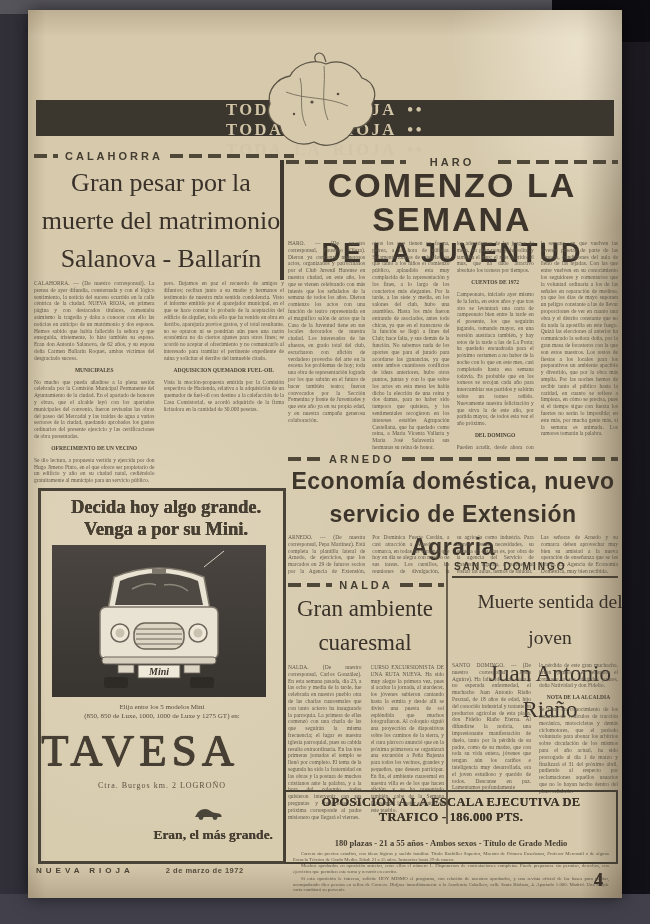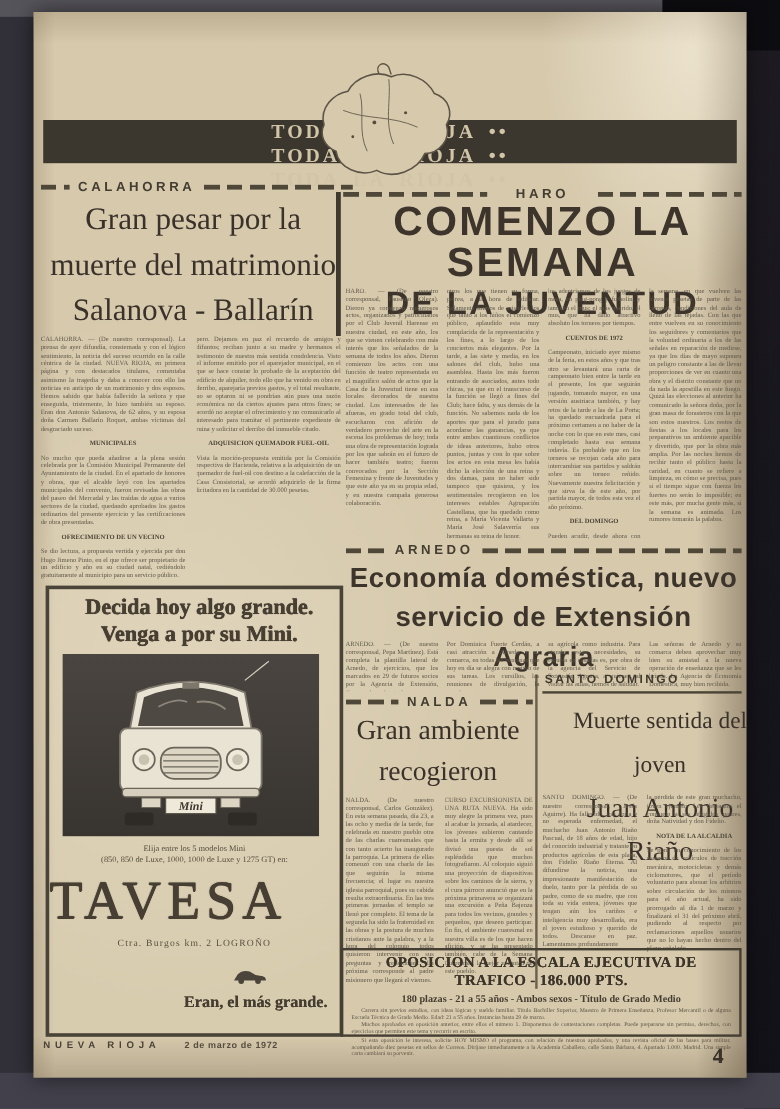--- a/index.html
+++ b/index.html
@@ -56,26 +56,26 @@
   .ad-addr{top:290px;left:0;width:100%;text-align:center;font-size:8px;color:#5a5142;letter-spacing:1px;filter:blur(.2px);}
   .ad-caricon{left:152px;top:316px;width:30px;height:14px;}
   .ad-slogan{right:10px;top:336px;font-family:"Liberation Serif",serif;font-weight:bold;font-size:13.5px;
      color:#453d31;text-shadow:0 0 .5px #453d31;}
   
   .oposbox{left:256px;top:780px;width:334px;height:74px;border:2px solid #453e33;
      padding:3px 7px;box-sizing:border-box;}
   .opos-title{font-family:"Liberation Serif",serif;font-weight:bold;font-size:12.5px;color:#3d352a;
      text-align:center;letter-spacing:.3px;text-shadow:0 0 .4px #3d352a;}
   .opos-sub{font-family:"Liberation Serif",serif;font-weight:bold;font-size:8.5px;color:#453d31;
-     text-align:center;margin-top:2px;}
+     text-align:center;margin-top:13px;}
   .opos-fine{margin-top:3px;}
   .opos-fine p{margin:0 0 1px 0;font-size:4.8px;line-height:5.7px;color:#5d5547;text-align:justify;
      text-indent:8px;filter:blur(.3px);}
   
-  .footer{left:8px;top:856px;display:flex;align-items:baseline;gap:20px;}
+  .footer{left:8px;top:856px;display:flex;align-items:baseline;gap:32px;}
   .footer .fname{font-family:"Liberation Sans",sans-serif;font-weight:bold;font-size:8px;
      letter-spacing:4px;color:#4a4236;}
   .footer .fdate{font-family:"Liberation Sans",sans-serif;font-weight:bold;font-size:7.5px;color:#564d3f;letter-spacing:.5px;}
   .pagenum{left:566px;top:860px;font-family:"Liberation Serif",serif;font-weight:bold;
      font-size:18px;color:#3b332a;text-shadow:0 0 .5px #3b332a;}
   .sd-label{font-family:"Liberation Sans",sans-serif;font-weight:bold;font-size:10px;
      letter-spacing:2px;color:#423a2e;white-space:nowrap;}
   .rule{background:#4a4336;}
 </style>
 </head>
@@ -228,21 +228,21 @@
     </div>
   </div>
 
   <div class="abs sechead" style="left:260px;top:570px;width:156px;">
     <div class="dashes d-fx"></div>
     <div class="lbl">NALDA</div>
     <div class="dashes d-fx"></div>
   </div>
   <div class="abs" style="left:256px;top:582px;width:162px;">
     <div class="h-serif" style="font-size:23px;line-height:34px;">Gran ambiente</div>
-    <div class="h-serif" style="font-size:23px;line-height:34px;">recogieron</div>
+    <div class="h-serif" style="font-size:23px;line-height:34px;">cuaresmal</div>
   </div>
   <div class="abs cols" style="left:260px;top:654px;width:156px;height:160px;gap:9px;">
     <div class="col">
       <span class="nt">NALDA. (De nuestro corresponsal, Carlos González). En esta semana pasada, día 23, a las ocho y media de la tarde, fue celebrada en nuestro pueblo otra de las charlas cuaresmales que con tanto acierto ha inaugurado la parroquia. La primera de ellas comenzó con una charla de las que seguirán la misma frecuencia; el lugar es nuestra iglesia parroquial, pues su cabida resulta extraordinaria. En las tres primeras jornadas el templo se llenó por completo. El tema de la segunda ha sido la fraternidad en las obras y la postura de muchos cristianos ante la palabra, y a la hora del coloquio todos quisieron intervenir con sus preguntas y reflexiones. La próxima corresponde al padre misionero que llegará el viernes.</span>
     </div>
     <div class="col">
       <span class="nt">CURSO EXCURSIONISTA DE UNA RUTA NUEVA. Ha sido muy alegre la primera vez, pues al acabar la jornada, al atardecer, los jóvenes subieron cantando hasta la ermita y desde allí se divisó una puesta de sol espléndida que muchos fotografiaron. Al coloquio siguió una proyección de diapositivas sobre los caminos de la sierra, y el cura párroco anunció que en la próxima primavera se organizará una excursión a Peña Bajenza para todos los vecinos, grandes y pequeños, que deseen participar. En fin, el ambiente cuaresmal en nuestra villa es de los que hacen afición, y se ha presentado también, cabe de la Semana Cuaresmal, la mejor voluntad de este pueblo.</span>
     </div>
   </div>
 

